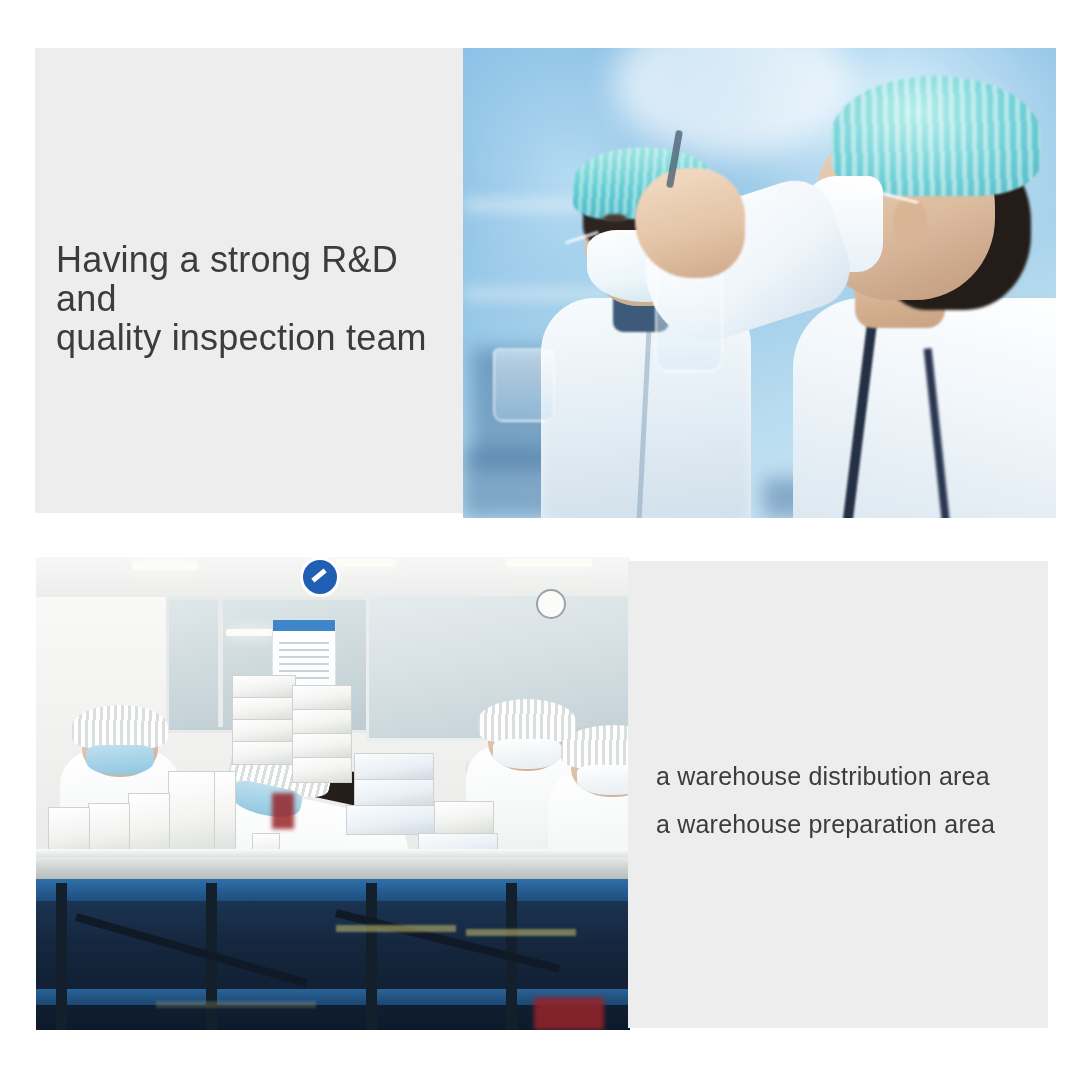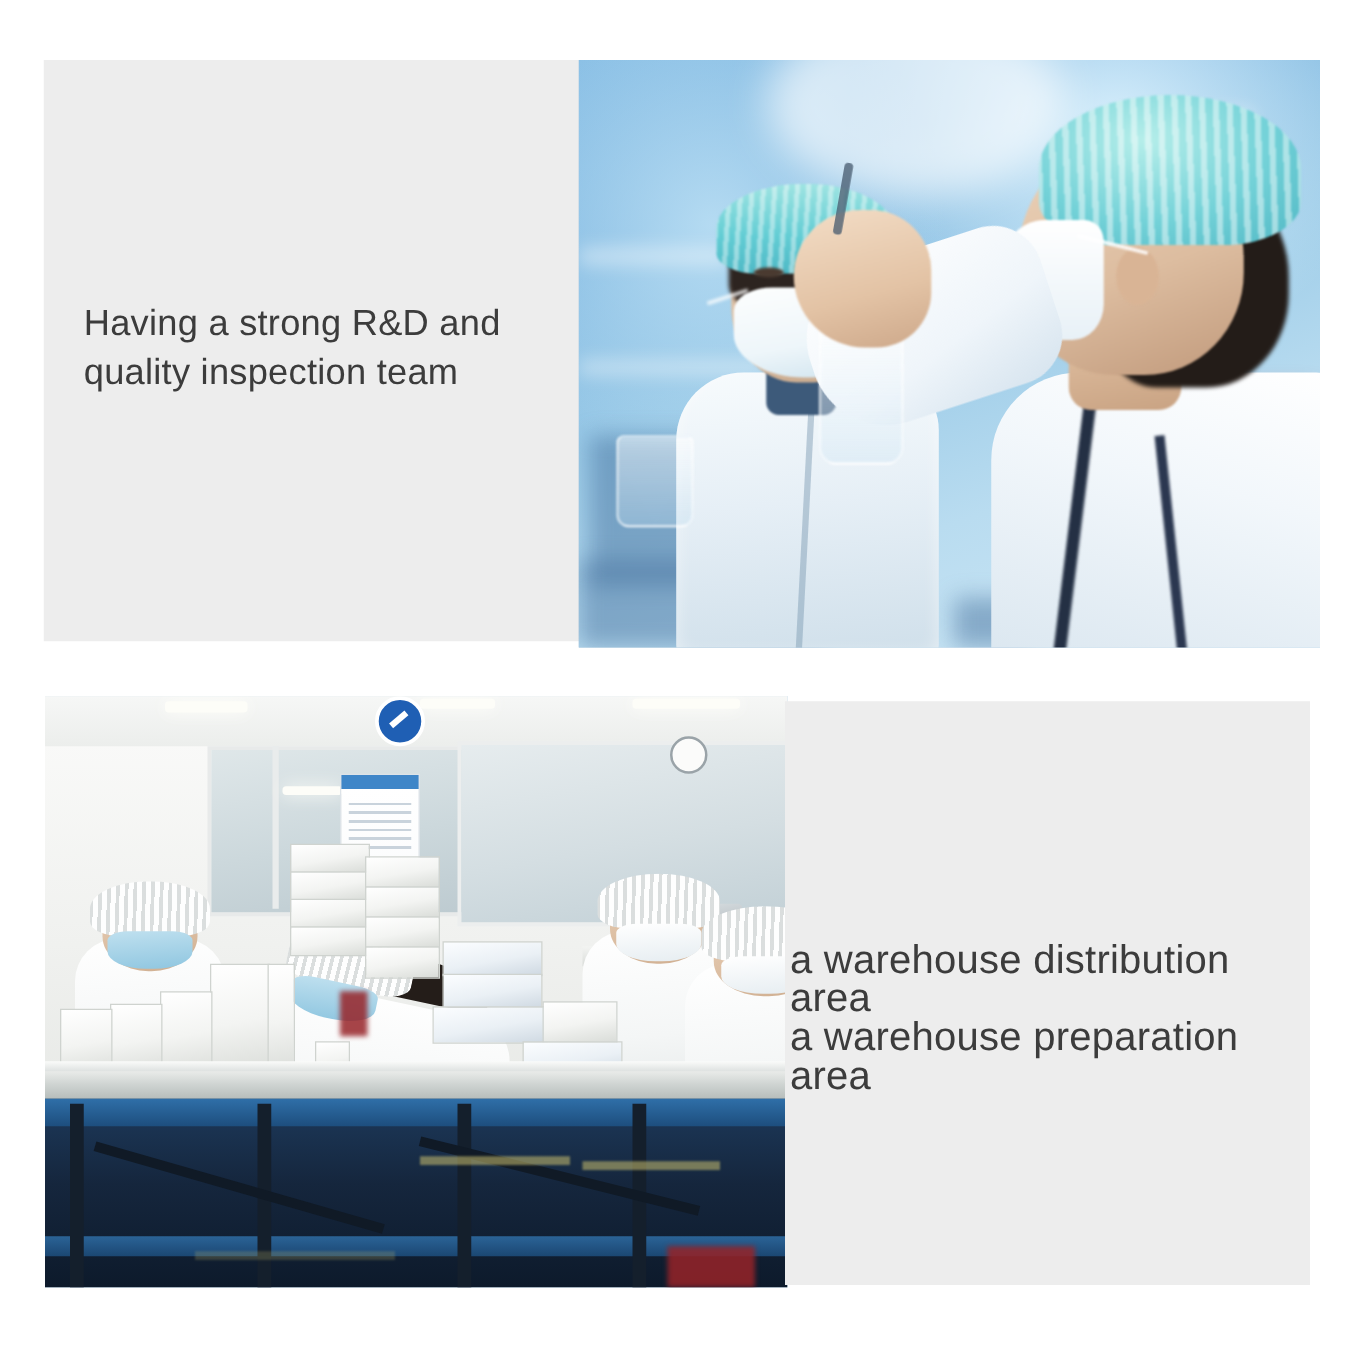--- a/index.html
+++ b/index.html
@@ -35,26 +35,26 @@
     position: absolute;
     color: #3c3c3c;
     font-weight: 300;
     letter-spacing: 0.2px;
     white-space: pre-line;
   }
 
   
   #row1-panel   { left: 35px;  top: 48px;  width: 430px; height: 465px; }
   #row1-photo   { left: 463px; top: 48px;  width: 593px; height: 470px; }
-  #row1-caption { left: 67px;  top: 240px; width: 400px; font-size: 29px; line-height: 39px; }
+  #row1-caption { left: 56px;  top: 240px; width: 400px; font-size: 36px; line-height: 39px; }
 
   
   #row2-photo   { left: 36px;  top: 557px; width: 594px; height: 473px; }
   #row2-panel   { left: 628px; top: 561px; width: 420px; height: 467px; }
-  #row2-caption { left: 632px; top: 752px; width: 400px; font-size: 32px; line-height: 31px; }
+  #row2-caption { left: 656px; top: 752px; width: 400px; font-size: 25px; line-height: 48px; }
 
   
   .lab-bg {
     position: absolute; inset: 0;
     background:
       radial-gradient(ellipse 45% 60% at 18% 28%, rgba(190,225,245,.85), rgba(0,0,0,0) 70%),
       radial-gradient(ellipse 50% 55% at 72% 12%, rgba(225,245,255,.9), rgba(0,0,0,0) 72%),
       linear-gradient(160deg, #86bde4 0%, #7db6e0 22%, #9dcce8 48%, #b9dcf0 70%, #cfe8f6 100%);
   }
   

